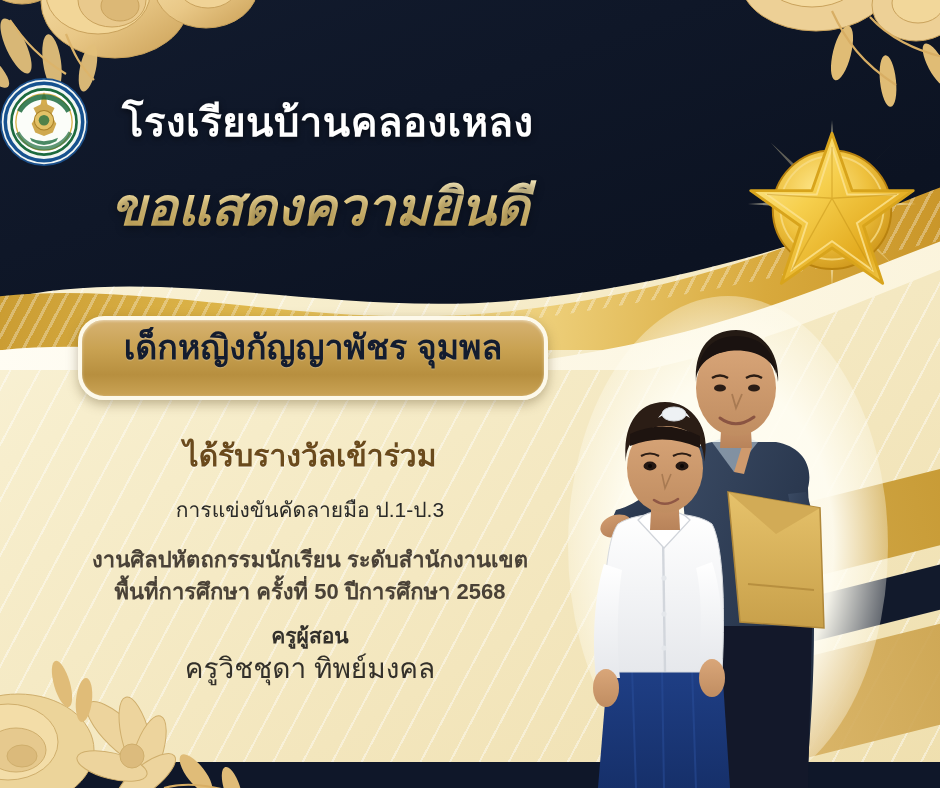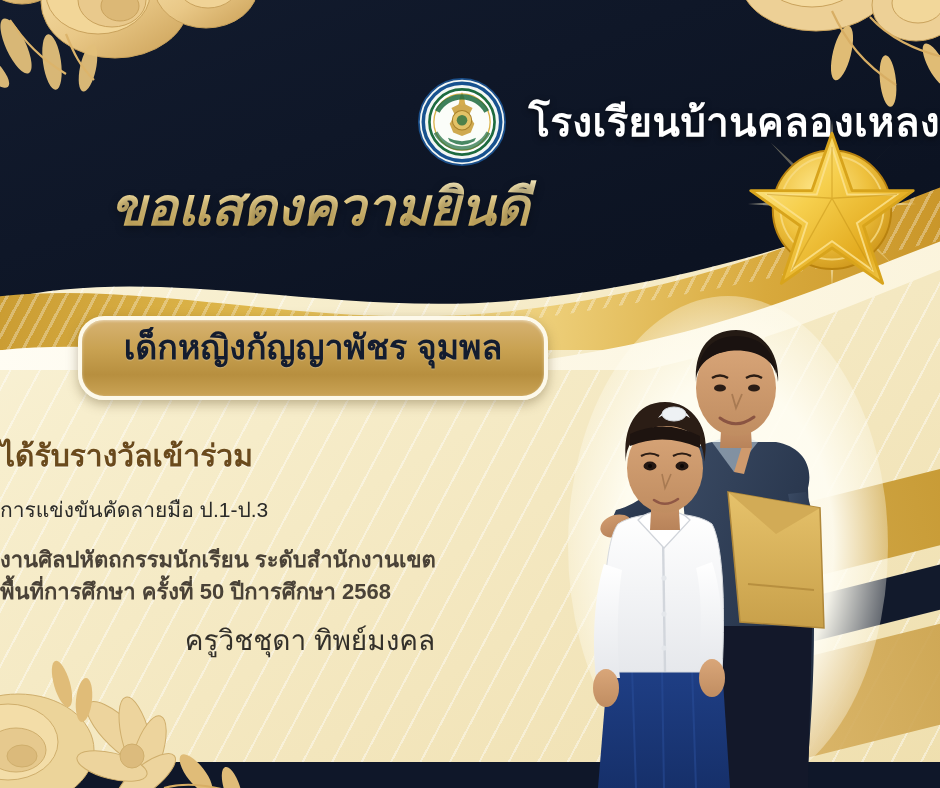--- a/index.html
+++ b/index.html
@@ -56,21 +56,21 @@
     -webkit-clip-path:path("M0,26 L0,8 C180,-10 520,4 940,-6 L940,26 Z");
     clip-path:path("M0,26 L0,8 C180,-10 520,4 940,-6 L940,26 Z");}
 
   
   .floral{position:absolute;pointer-events:none;}
   .fl-tl{left:-30px;top:-50px;width:300px;height:190px;}
   .fl-tr{right:-40px;top:-55px;width:260px;height:180px;}
   .fl-bl{left:-40px;bottom:-30px;width:300px;height:180px;}
 
   
-  .header{position:absolute;left:0;right:0;top:78px;display:flex;align-items:center;justify-content:flex-end;gap:22px;}
+  .header{position:absolute;left:0;right:0;top:78px;display:flex;align-items:center;justify-content:flex-start;gap:34px;}
   .logo{width:88px;height:88px;flex:0 0 88px;}
   .school-name{
     font-size:40px;font-weight:bold;color:#ffffff;letter-spacing:.5px;
     text-shadow:0 2px 6px rgba(0,0,0,.55);white-space:nowrap;
   }
   .congrats{
     position:absolute;left:0;top:180px;width:640px;text-align:center;
     font-size:52px;font-weight:bold;line-height:1.05;
     background:linear-gradient(180deg,#fdf0c0 0%,#f3d78a 45%,#e4bf61 100%);
     -webkit-background-clip:text;background-clip:text;color:transparent;
@@ -88,21 +88,21 @@
     display:flex;align-items:flex-start;justify-content:center;
   }
   .name-banner::before{
     content:"";position:absolute;left:-12px;right:-12px;top:-2px;bottom:-2px;
     border-radius:30px;border:3px solid #f7edd2;z-index:-1;
   }
   .name-text{font-size:34px;font-weight:bold;color:#131c2f;white-space:nowrap;
     text-shadow:0 1px 1px rgba(255,255,255,.25);}
 
   
-  .body-col{position:absolute;left:0;top:432px;width:620px;}
+  .body-col{position:absolute;left:0;top:432px;width:620px;text-align:center;}
   .award-line{font-size:30px;font-weight:bold;color:#6a4a1c;margin-bottom:14px;
     text-shadow:0 1px 0 rgba(255,255,255,.6);}
   .contest-line{font-size:21px;color:#2a2a28;margin-bottom:18px;}
   .event-line{font-size:22px;color:#4a4237;line-height:1.45;font-weight:bold;}
   .teacher-block{position:absolute;left:0;top:622px;width:620px;text-align:center;}
   .teacher-label{font-size:21px;font-weight:bold;color:#33302a;line-height:1.35;}
   .teacher-name{font-size:28px;font-weight:normal;color:#33302a;line-height:1.35;}
 
   
   .medal{position:absolute;right:22px;top:118px;width:172px;height:172px;}
@@ -269,20 +269,21 @@
   </div>
 
   <div class="body-col">
     <div class="award-line">ได้รับรางวัลเข้าร่วม</div>
     <div class="contest-line">การแข่งขันคัดลายมือ ป.1-ป.3</div>
     <div class="event-line">งานศิลปหัตถกรรมนักเรียน ระดับสำนักงานเขต</div>
     <div class="event-line">พื้นที่การศึกษา ครั้งที่ 50 ปีการศึกษา 2568</div>
   </div>
 
   <div class="teacher-block">
+    <div class="teacher-label">ครูผู้สอน</div>
     <div class="teacher-name">ครูวิชชุดา ทิพย์มงคล</div>
   </div>
 
   <svg class="photo" viewBox="0 0 332 492">
     <defs>
       <radialGradient id="glow" cx="50%" cy="50%" r="60%">
         <stop offset="55%" stop-color="#fffdf2" stop-opacity=".95"></stop>
         <stop offset="100%" stop-color="#fffdf2" stop-opacity="0"></stop>
       </radialGradient>
       <linearGradient id="skin" x1="0" y1="0" x2="0" y2="1">

